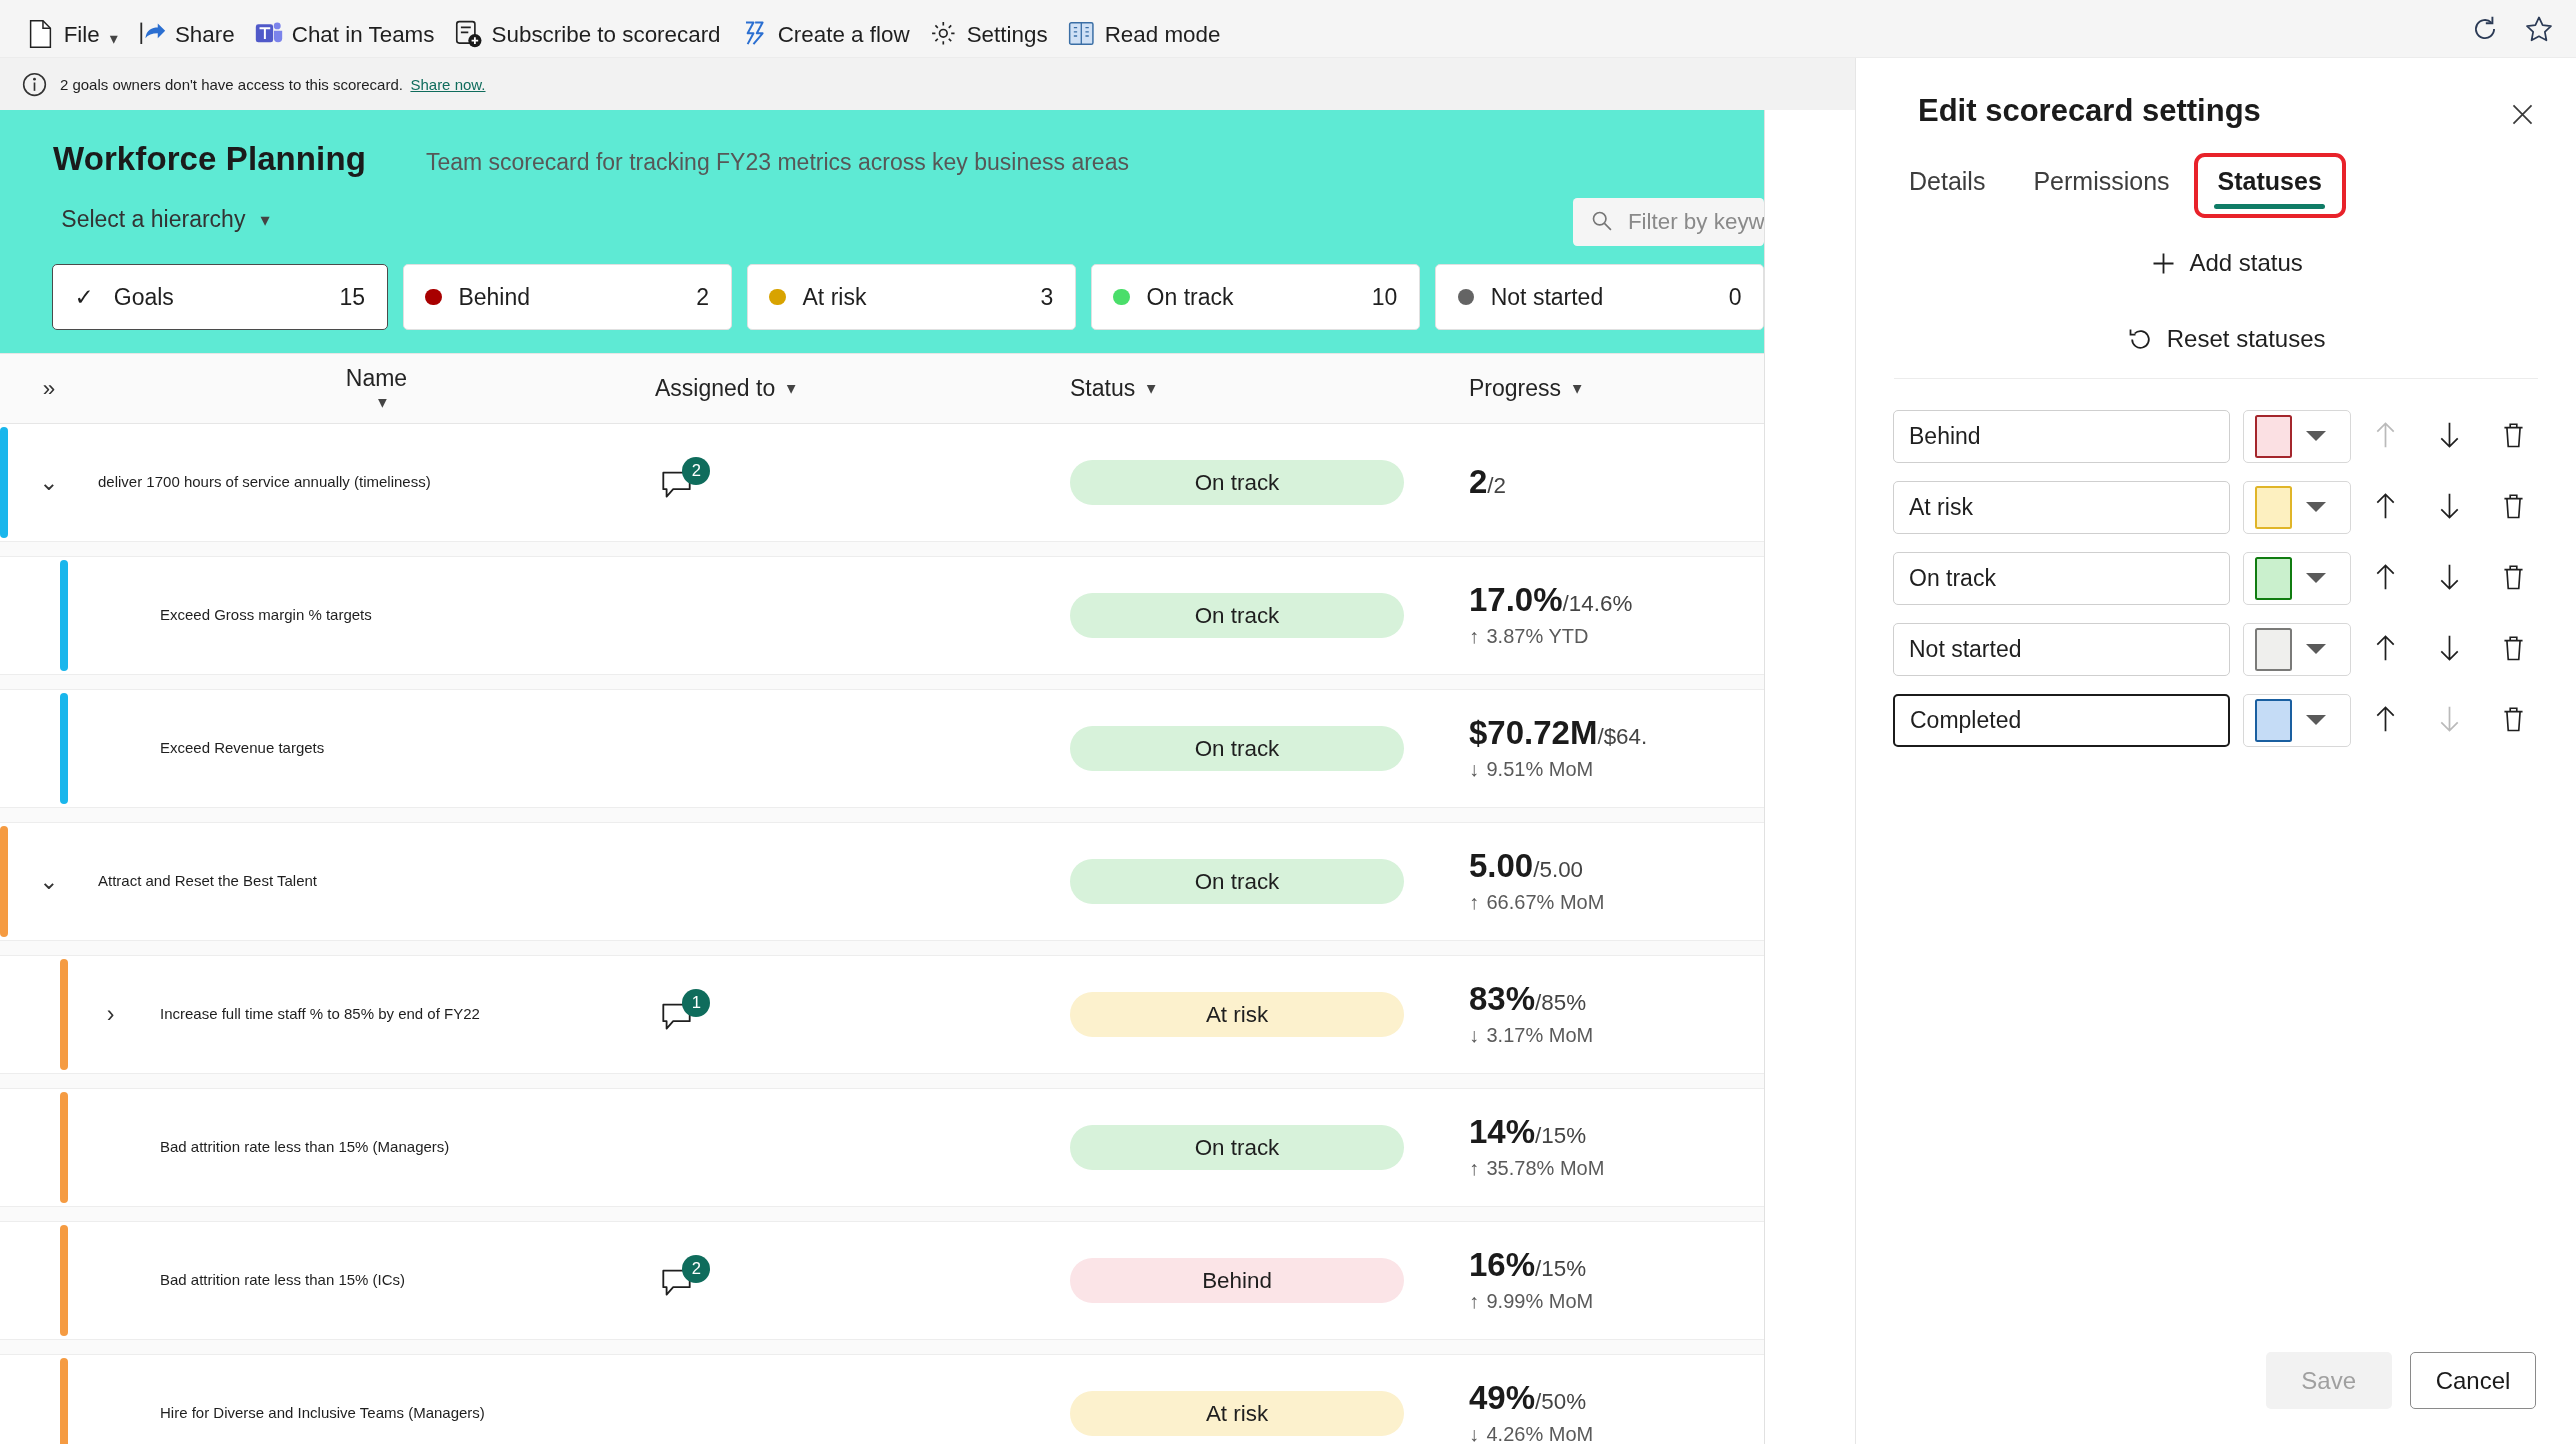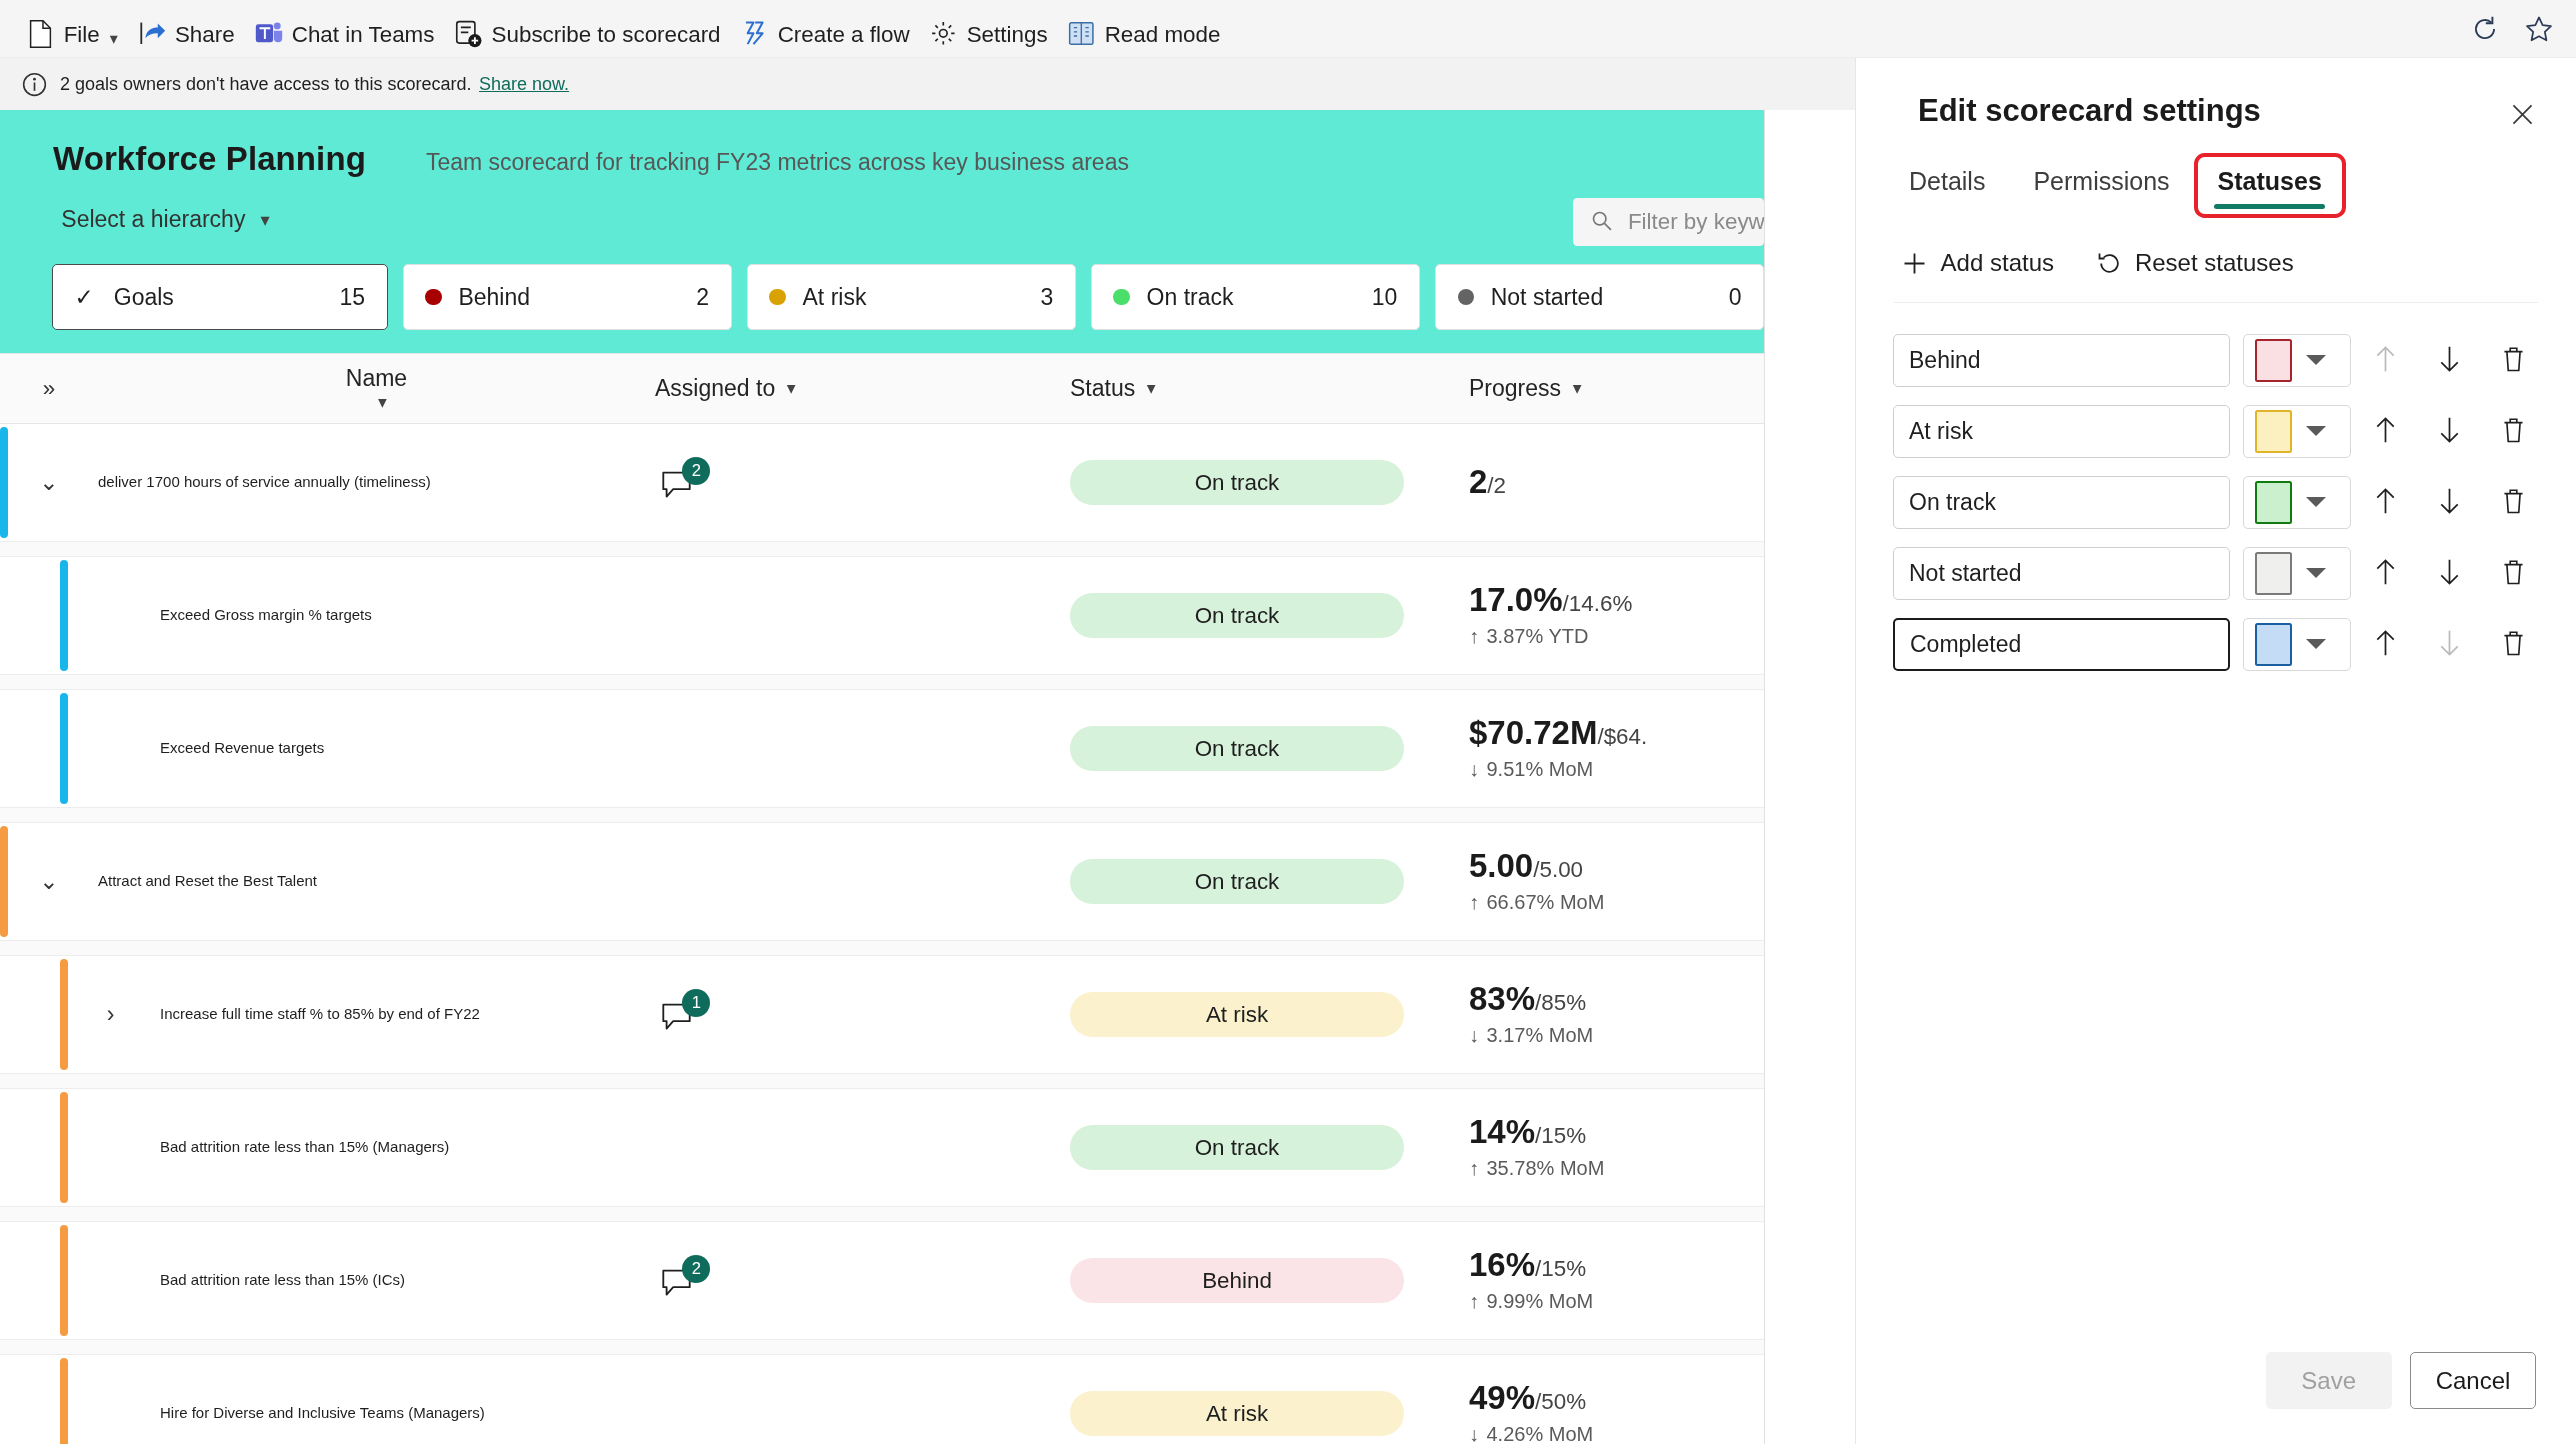--- a/index.html
+++ b/index.html
@@ -45,21 +45,21 @@
     cursor: pointer;
   }
 
   
   .notice {
     position: absolute; top: 58px; left: 0;
     width: 1855px; height: 52px;
     background: #f2f2f2;
     display: flex; align-items: center;
     padding-left: 21.6px;
-    font-size: 18px; color: #1f1f1f;
+    font-size: 15px; color: #1f1f1f;
   }
   .notice-ico { margin-right: 13.3px; display: flex; align-items: center; }
   .notice-link {
     color: #0f6c5c; text-decoration: underline;
     margin-left: 7.5px; cursor: pointer;
   }
 
   
   .main {
     position: absolute; top: 110px; left: 0;
@@ -197,21 +197,21 @@
   }
   .p-tab.active { font-weight: 700; color: #1b1b1b; }
   .p-tab.active::after {
     content: ""; position: absolute; left: 11.6px; right: 11.6px; bottom: 0;
     height: 5px; background: #107c66; border-radius: 2.5px;
   }
   .p-tab.hl {
     outline: 4.2px solid #e8222a; outline-offset: 5px; border-radius: 1.7px;
   }
 
-  .p-actions { display: flex; align-items: center; padding: 35px 16px 0 38px; gap: 26px; }
+  .p-actions { display: flex; align-items: center; padding: 35px 16px 0 38px; gap: 38px; flex-direction: column; }
   .p-act {
     display: flex; align-items: center; font-size: 24px; color: #1f1f1f;
     cursor: pointer; padding: 5px 8.3px; border-radius: 3.3px;
   }
   .p-act .ai { margin-right: 13.3px; display: flex; align-items: center; font-size: 26.6px; }
   .p-div { margin: 20px 38px 0 38px; border-top: 0.8px solid #ececec; }
 
   .st-list { padding: 21.6px 33px 0 37px; }
   .st-row { display: flex; align-items: center; height: 71px; }
   .st-input {

